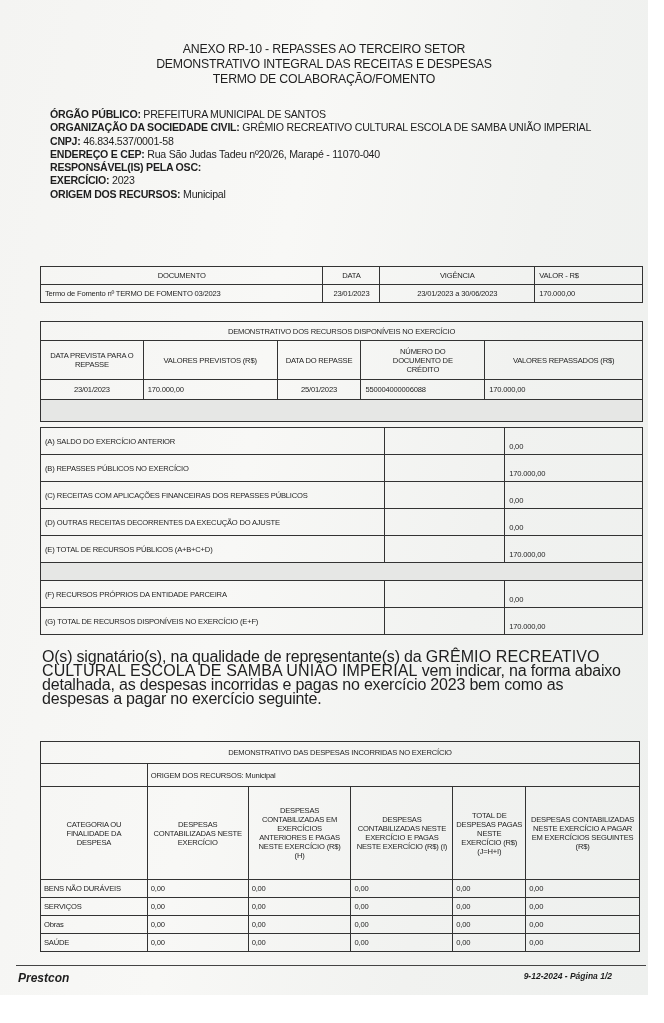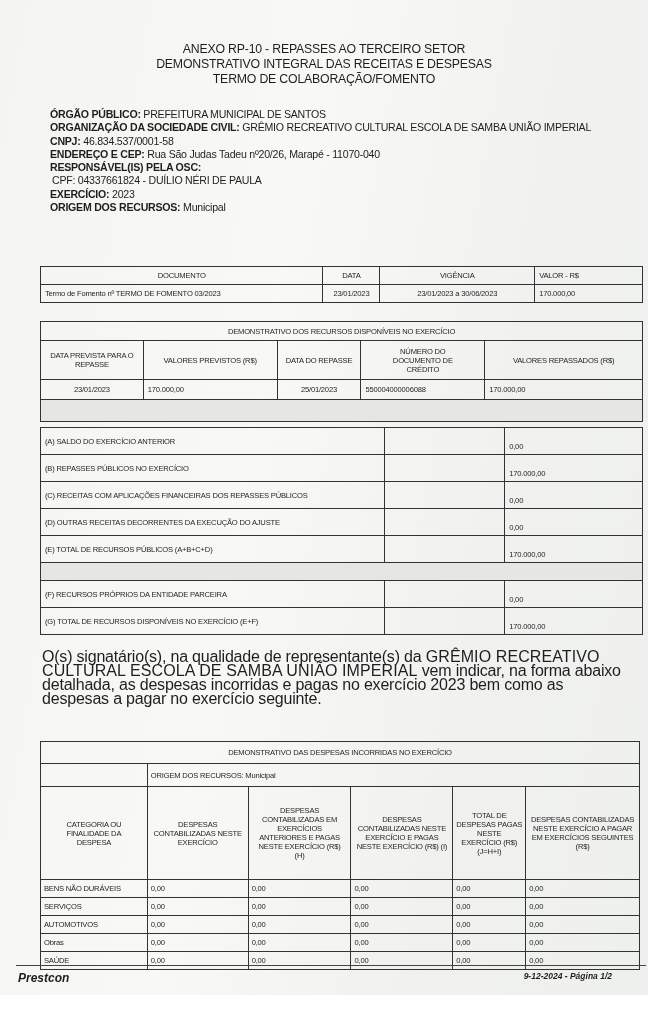--- a/index.html
+++ b/index.html
@@ -43,21 +43,20 @@
     <div>DEMONSTRATIVO INTEGRAL DAS RECEITAS E DESPESAS</div>
     <div>TERMO DE COLABORAÇÃO/FOMENTO</div>
   </div>
 
   <div class="info">
     <div><b>ÓRGÃO PÚBLICO:</b><span> PREFEITURA MUNICIPAL DE SANTOS</span></div>
     <div><b>ORGANIZAÇÃO DA SOCIEDADE CIVIL:</b><span> GRÊMIO RECREATIVO CULTURAL ESCOLA DE SAMBA UNIÃO IMPERIAL</span></div>
     <div><b>CNPJ:</b><span> 46.834.537/0001-58</span></div>
     <div><b>ENDEREÇO E CEP:</b><span> Rua São Judas Tadeu nº20/26, Marapé - 11070-040</span></div>
     <div><b>RESPONSÁVEL(IS) PELA OSC:</b></div>
-    <div class="indent">CPF: 04337661824 - DUÍLIO NÉRI DE PAULA</div>
     <div><b>EXERCÍCIO:</b><span> 2023</span></div>
     <div><b>ORIGEM DOS RECURSOS:</b><span> Municipal</span></div>
   </div>
 
   <table id="t1">
     <colgroup>
         <col style="width:283px">
         <col style="width:57px">
         <col style="width:155px">
         <col style="width:108px">
@@ -195,28 +194,20 @@
     </tr>
     <tr>
       <td class="l" style="height:17px">SERVIÇOS</td>
       <td class="r">0,00</td>
       <td class="r">0,00</td>
       <td class="r">0,00</td>
       <td class="r">0,00</td>
       <td class="r">0,00</td>
     </tr>
     <tr>
-      <td class="l" style="height:17px">AUTOMOTIVOS</td>
-      <td class="r">0,00</td>
-      <td class="r">0,00</td>
-      <td class="r">0,00</td>
-      <td class="r">0,00</td>
-      <td class="r">0,00</td>
-    </tr>
-    <tr>
       <td class="l" style="height:17px">Obras</td>
       <td class="r">0,00</td>
       <td class="r">0,00</td>
       <td class="r">0,00</td>
       <td class="r">0,00</td>
       <td class="r">0,00</td>
     </tr>
     <tr>
       <td class="l" style="height:17px">SAÚDE</td>
       <td class="r">0,00</td>

